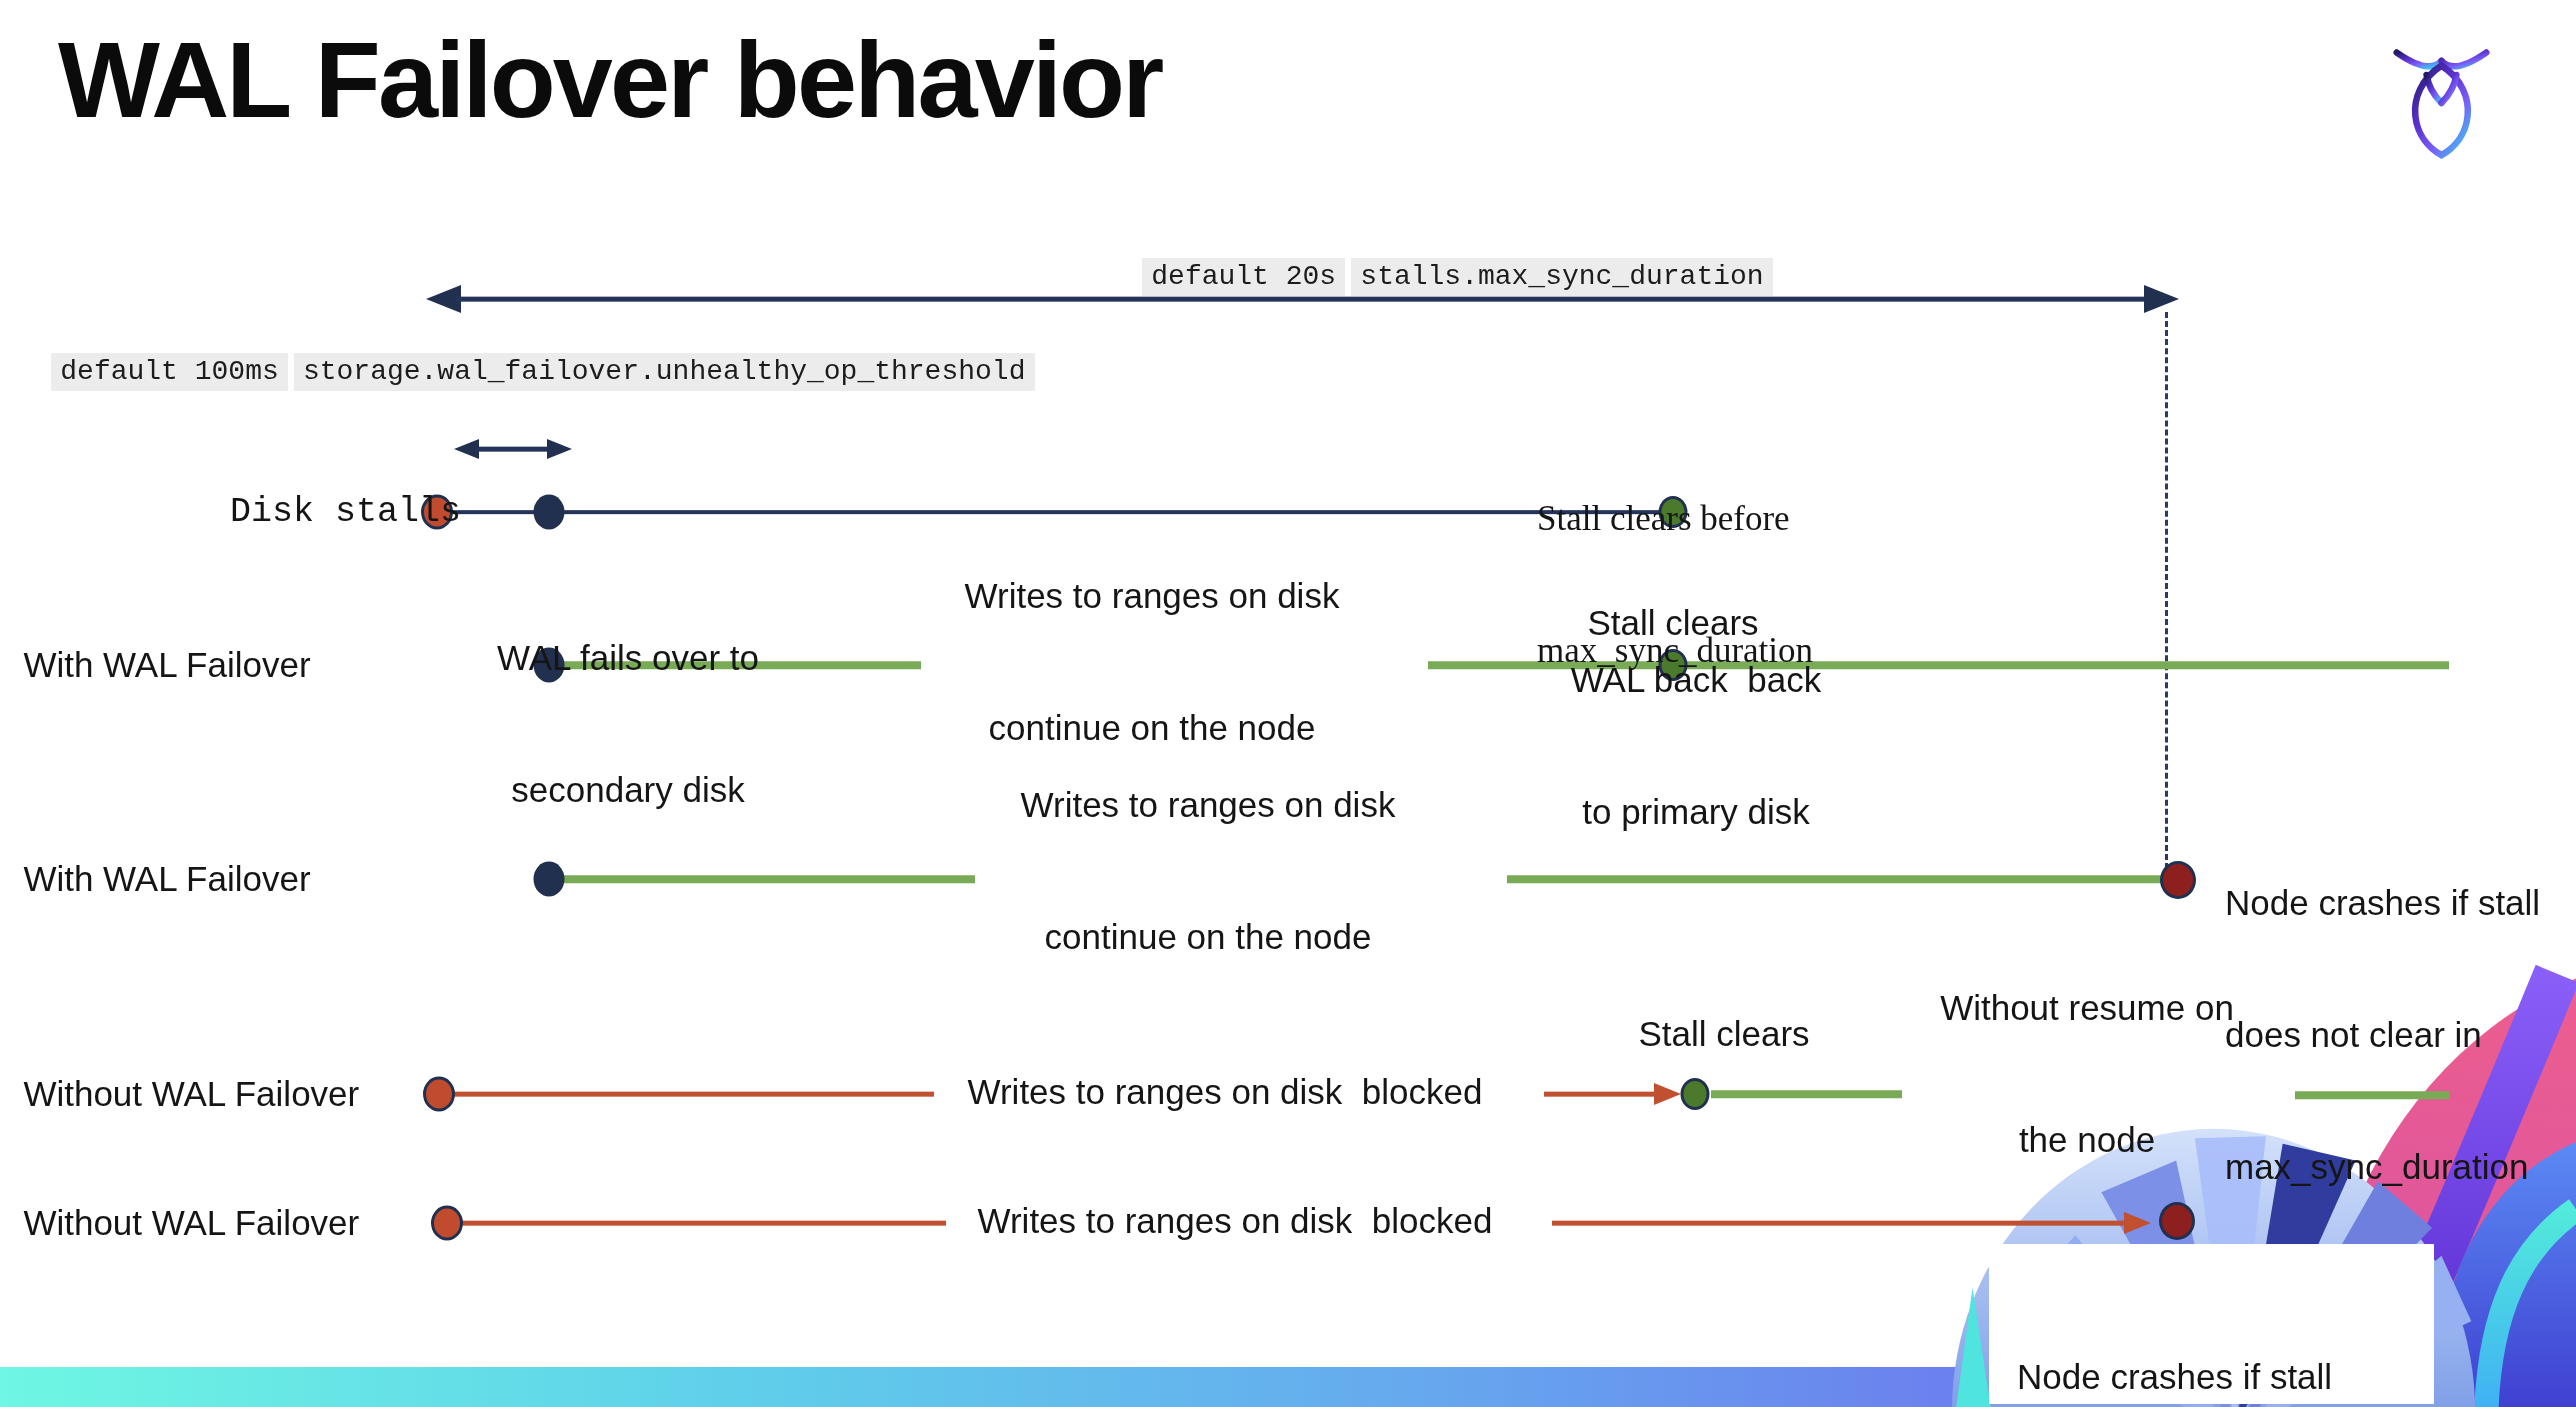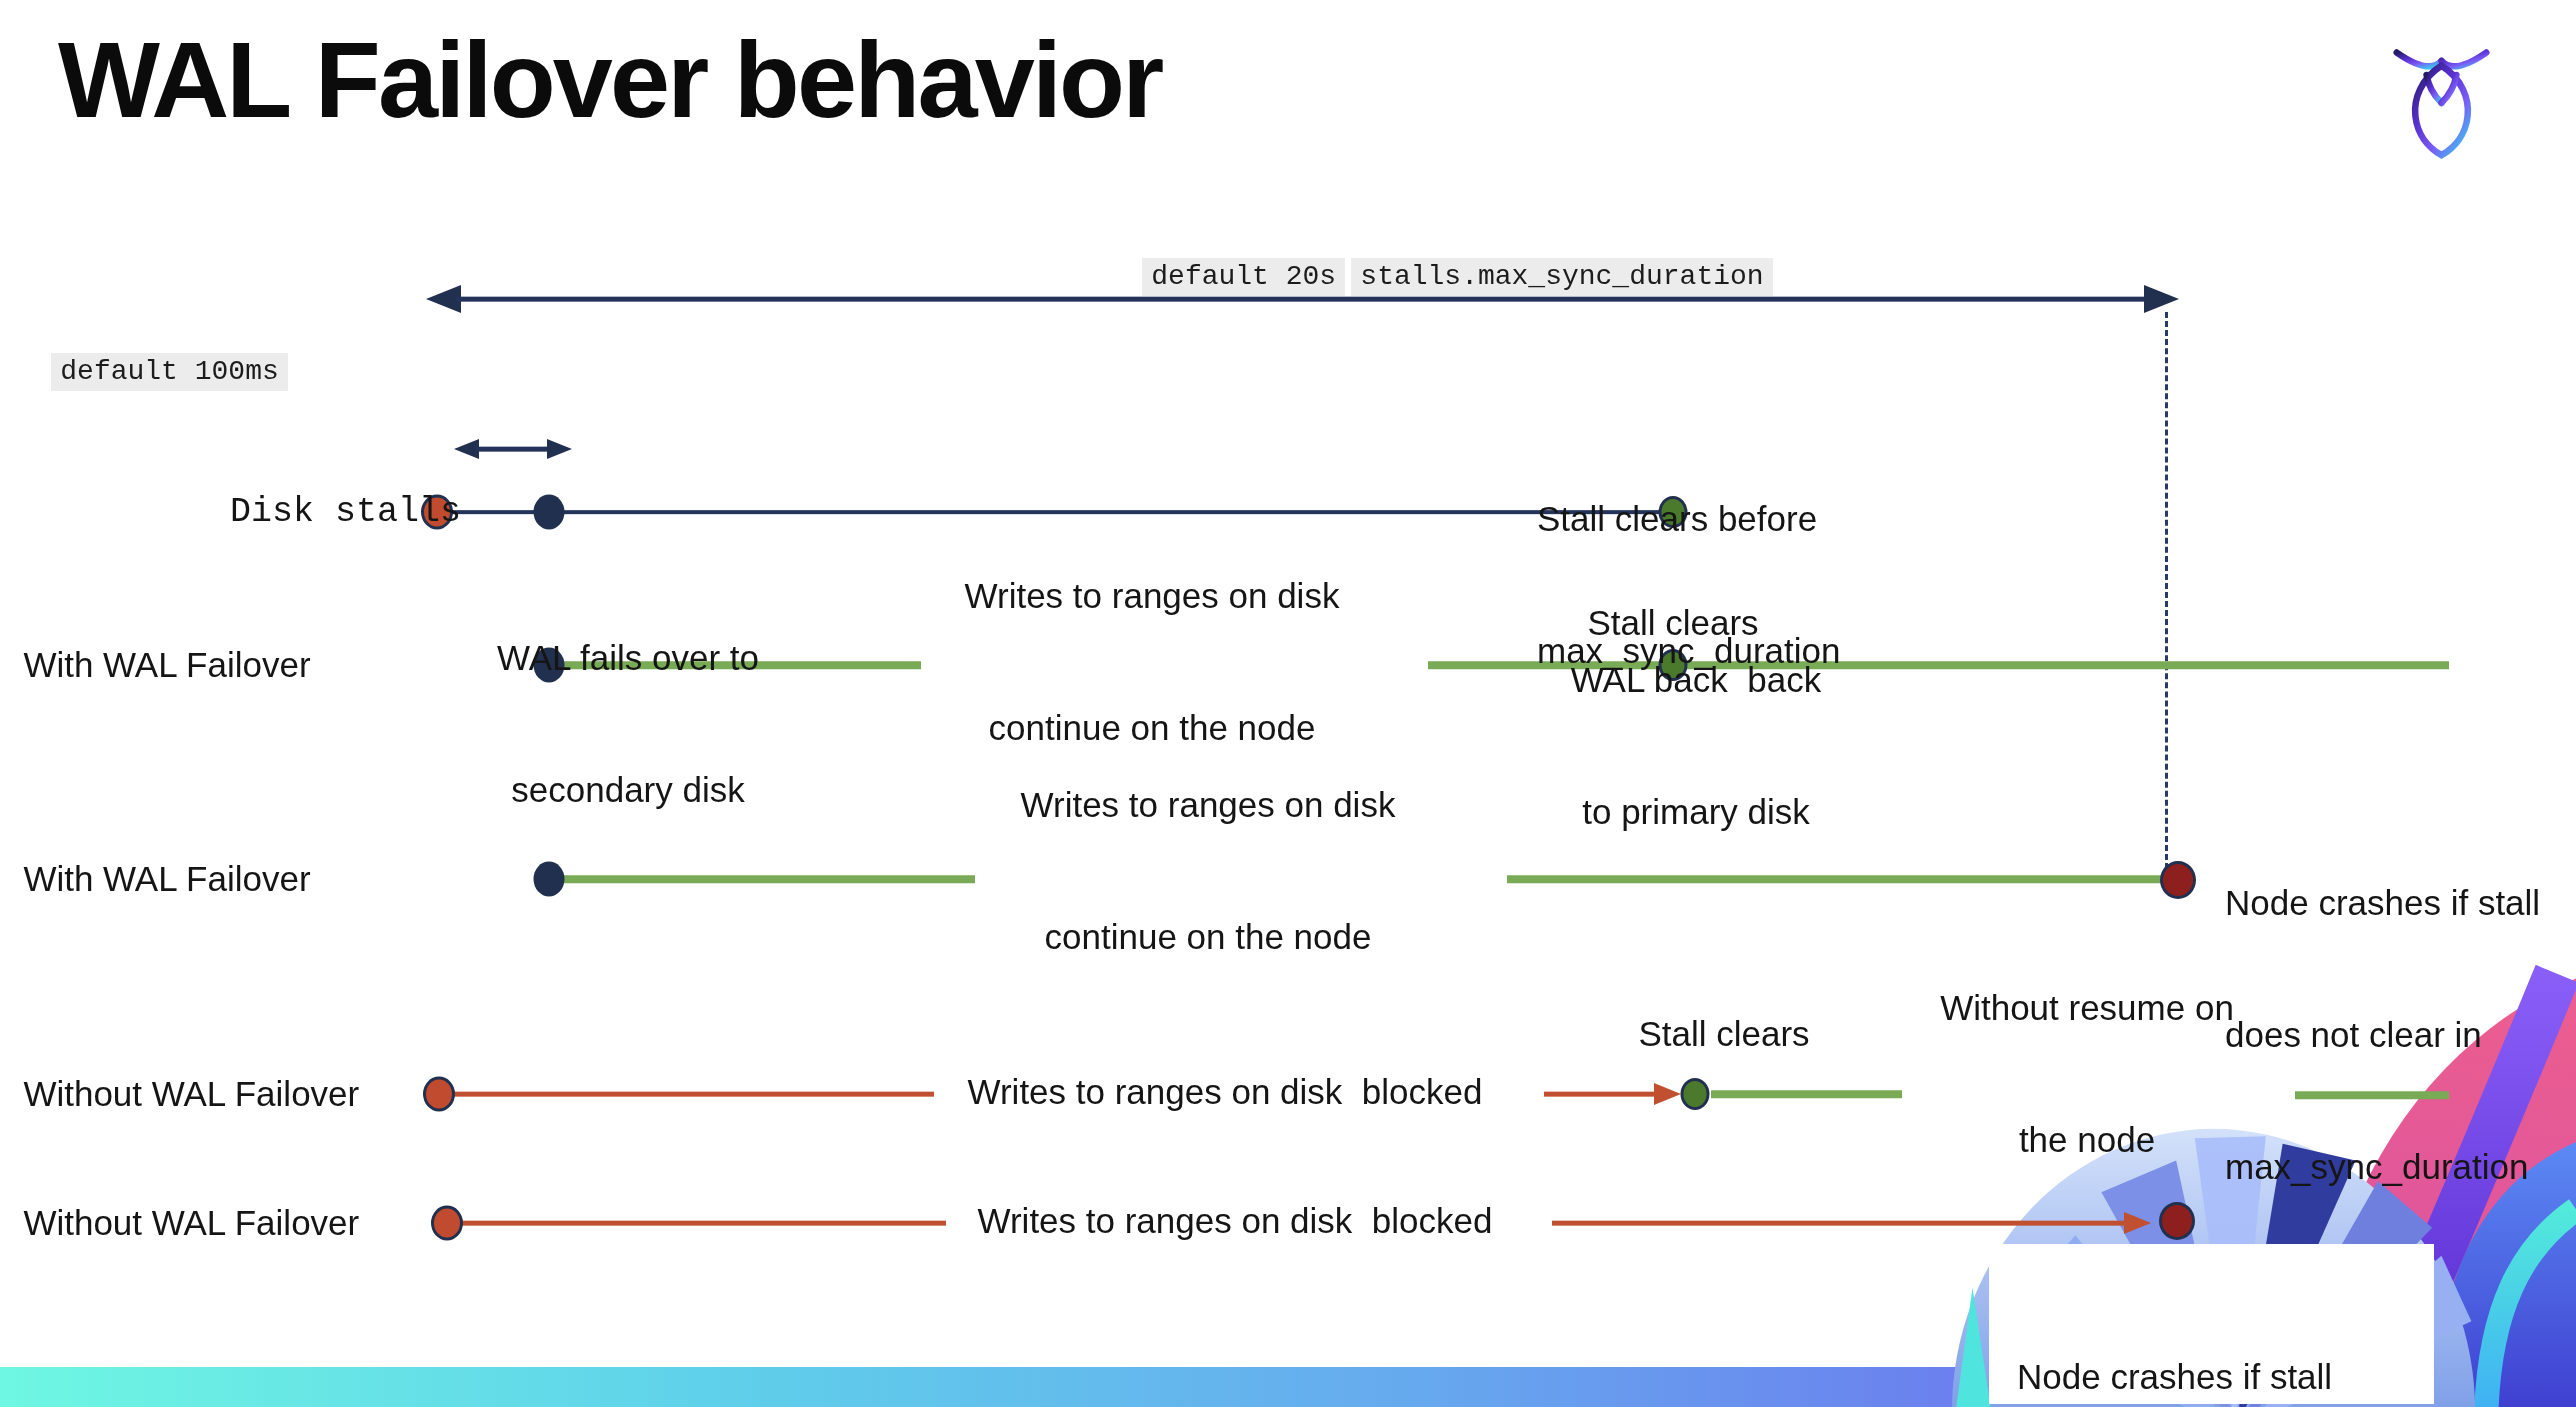--- a/index.html
+++ b/index.html
@@ -106,33 +106,34 @@
   <div class="tri nl" style="left:426px;top:299px;"></div>
   <div class="hline navy-l" style="left:456px;top:299px;width:1690px;height:4.7px;"></div>
   <div class="tri nr" style="left:2144px;top:299px;"></div>
   <div class="tag-group" style="left:1142px;top:258px;">
     <span class="tag">default 20s</span>
     <span class="tag">stalls.max_sync_duration</span>
   </div>
 
   <div class="tag-group" style="left:41px;top:353px;padding-left:10px;">
     <span class="tag">default 100ms</span>
+    <span class="tag">storage.wal_failover.unhealthy_op_threshold</span>
   </div>
   <div class="tri snl" style="left:454px;top:449px;"></div>
   <div class="hline navy-l" style="left:475px;top:449px;width:77px;height:4.7px;"></div>
   <div class="tri snr" style="left:547px;top:449px;"></div>
 
   <div class="vdash" style="left:2165px;top:312px;height:557px;"></div>
 
   <div class="row-label" style="left:230px;top:512px;font-family:Liberation Mono, monospace;">Disk stalls</div>
   <div class="hline navy-l" style="left:437px;top:512px;width:1236px;"></div>
   <div class="dot red" style="left:437px;top:512px;"></div>
   <div class="dot navy" style="left:549px;top:512px;"></div>
   <div class="dot green" style="left:1673px;top:512px;"></div>
-  <div class="ann left" style="left:1537px;top:409px;">
+  <div class="ann left" style="left:1537px;top:409px;font-family:Liberation Serif, serif;">
     <div>Stall clears before</div>
     <div>max_sync_duration</div>
   </div>
 
   <div class="row-label" style="left:23.4px;top:665px;">With WAL Failover</div>
   <div class="hline green-l" style="left:561px;top:665px;width:360px;"></div>
   <div class="hline green-l" style="left:1428px;top:665px;width:1021px;"></div>
   <div class="dot navy" style="left:549px;top:665px;"></div>
   <div class="dot green" style="left:1673px;top:665px;"></div>
   <div class="ann" style="left:628px;top:724px;">

